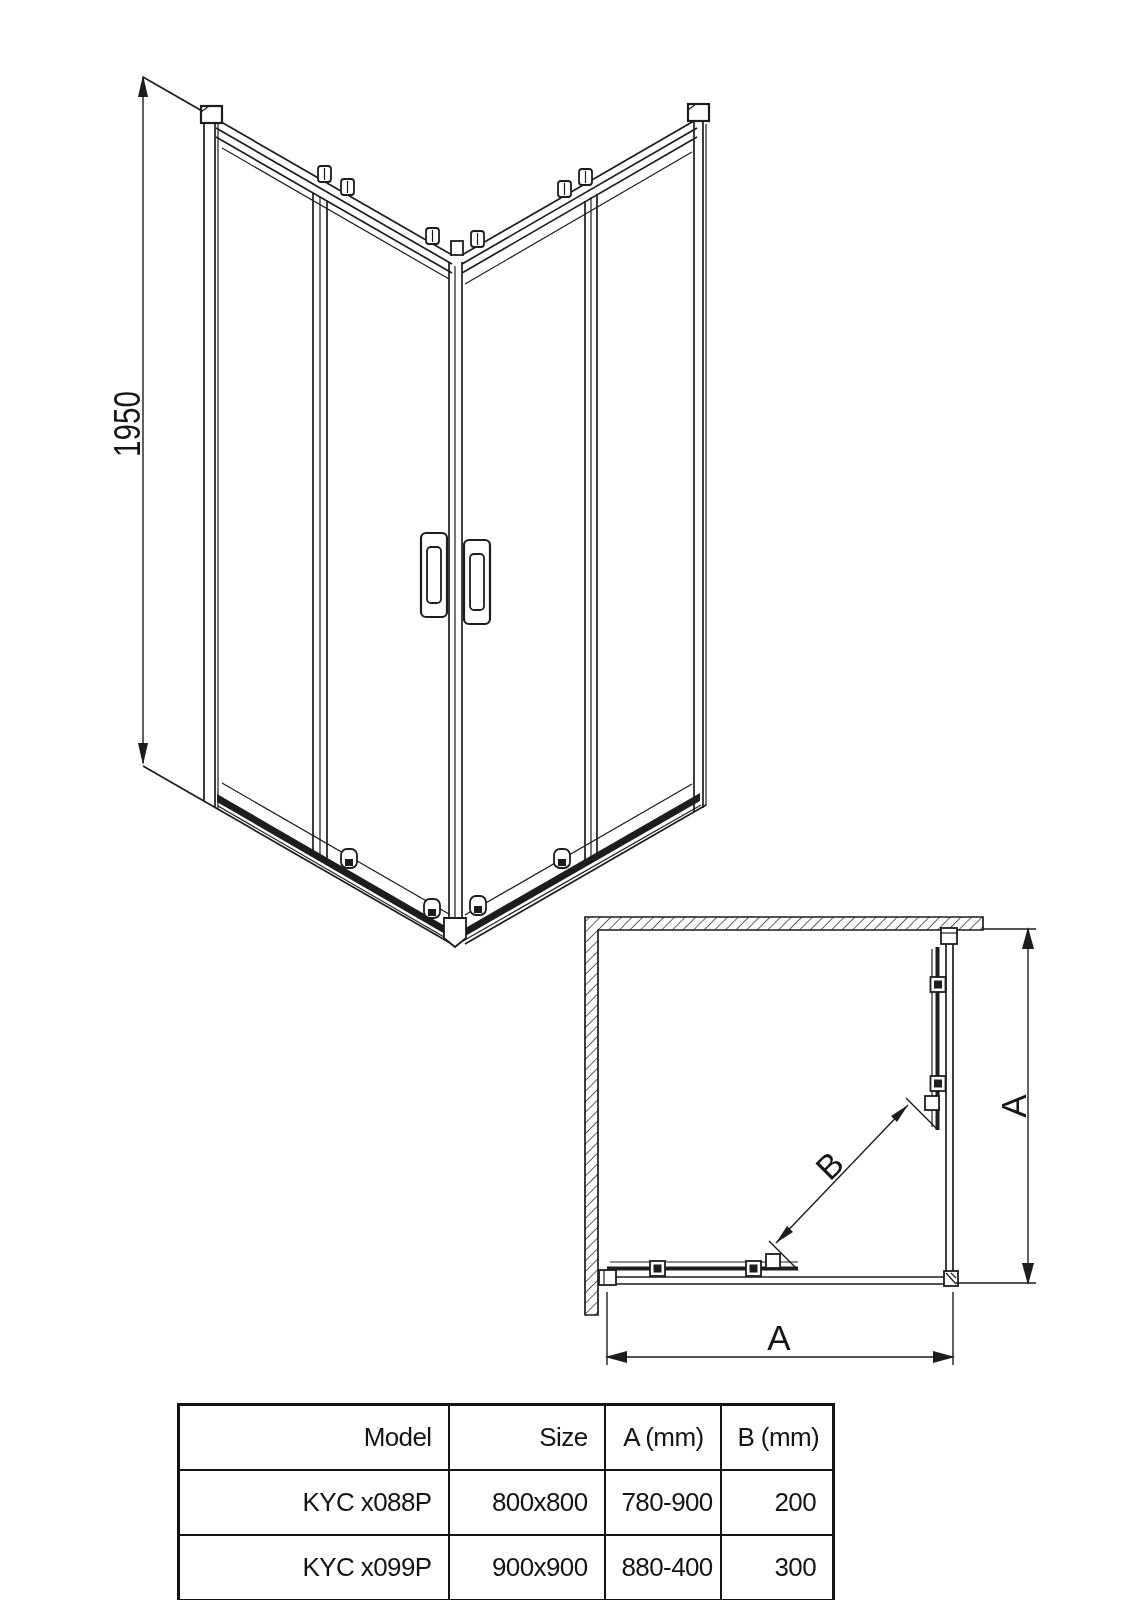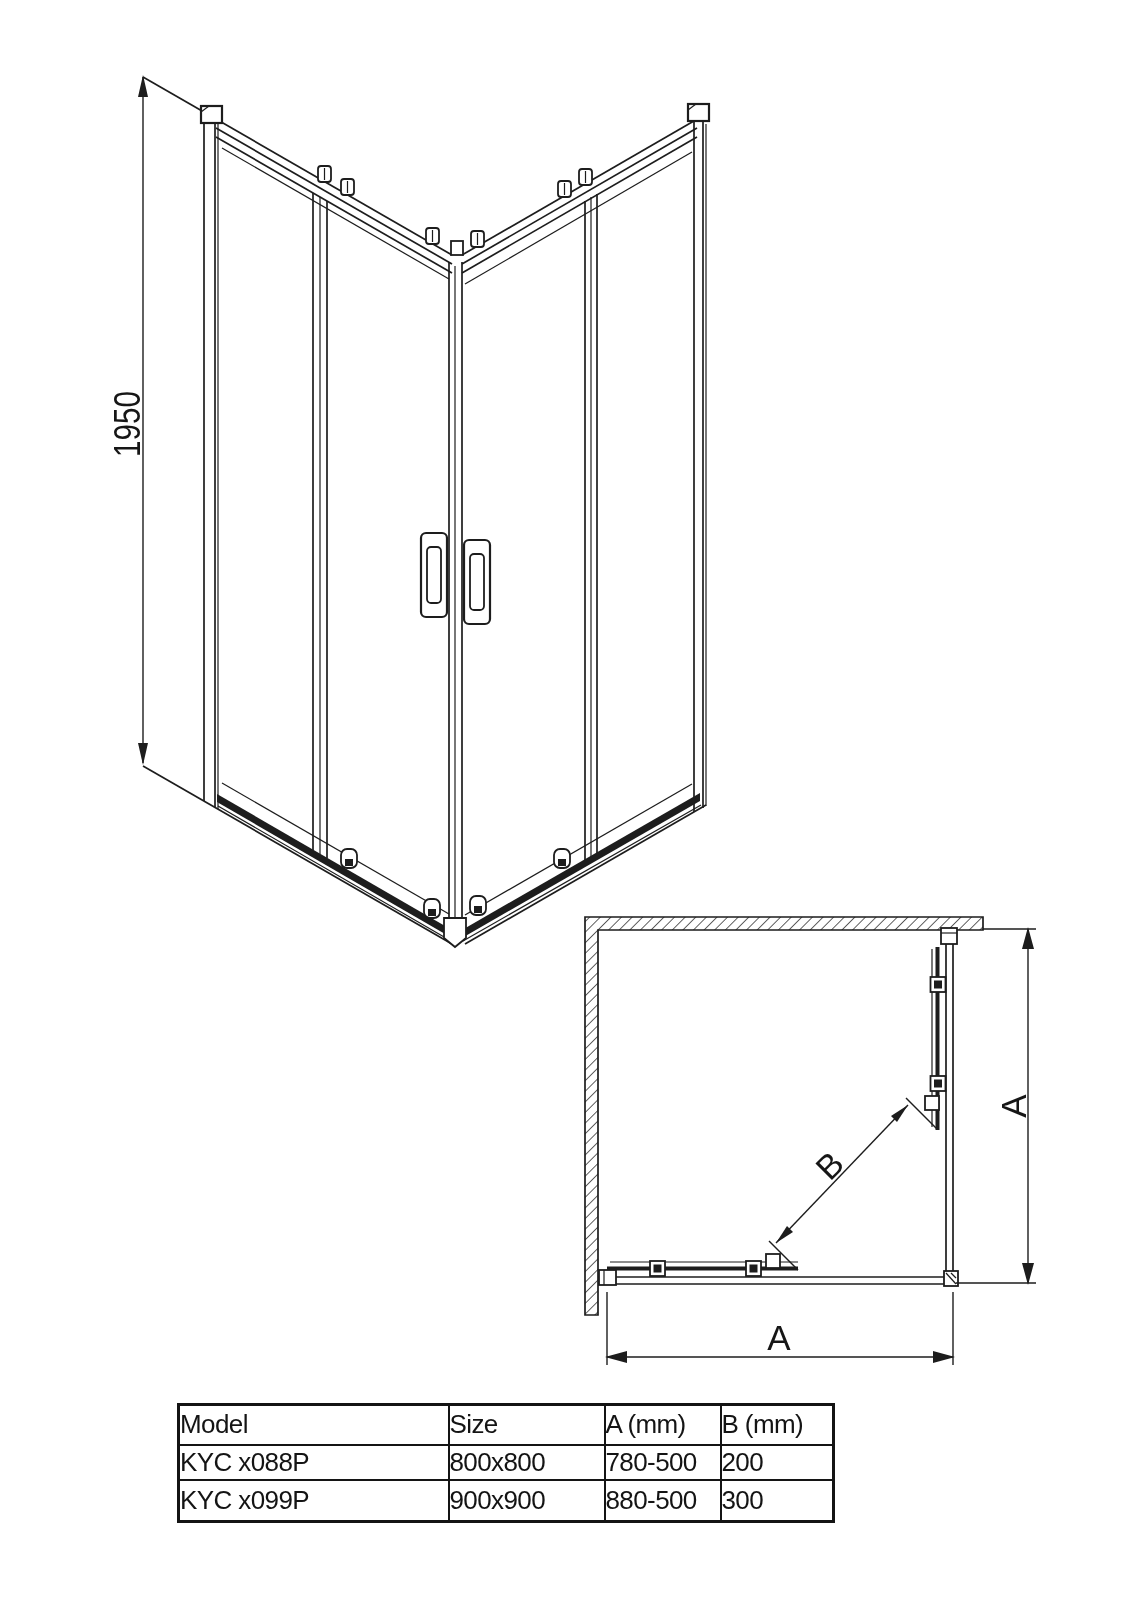--- a/index.html
+++ b/index.html
@@ -16,22 +16,22 @@
   svg .fillw{fill:#ffffff;stroke:var(--line);stroke-width:2.2;}
   svg .fillw-t{fill:#ffffff;stroke:var(--line);stroke-width:1.8;}
   svg .filld{fill:var(--line);stroke:none;}
   svg text{fill:#161616;font-family:"Liberation Sans",sans-serif;}
   .spec-table{
     position:absolute;left:177px;top:1403px;width:657px;height:120px;
     border-collapse:collapse;table-layout:fixed;
     font-size:26px;color:#141414;
   }
   .spec-table td{
-    border:2.5px solid #141414;text-align:left;vertical-align:middle;
-    padding:0;font-weight:400;letter-spacing:-0.6px;white-space:nowrap;
+    border:2.5px solid #141414;text-align:right;vertical-align:middle;
+    padding:16px;font-weight:400;letter-spacing:-0.6px;white-space:nowrap;
   }
   .spec-table{border:3px solid #141414;}
 </style>
 </head>
 <body>
 
 <div class="canvas">
 
 <svg class="drawing" width="1131" height="1600" viewBox="0 0 1131 1600">
   <defs>
@@ -232,25 +232,25 @@
   <tbody>
     <tr style="height:38px">
       <td>Model</td>
       <td>Size</td>
       <td>A (mm)</td>
       <td>B (mm)</td>
     </tr>
     <tr style="height:23px">
       <td>KYC x088P</td>
       <td>800x800</td>
-      <td>780-500</td>
+      <td>780-900</td>
       <td>200</td>
     </tr>
     <tr style="height:39px">
       <td>KYC x099P</td>
       <td>900x900</td>
-      <td>880-500</td>
+      <td>880-400</td>
       <td>300</td>
     </tr>
   </tbody>
 </table>
 
 </div>
 
 </body></html>

